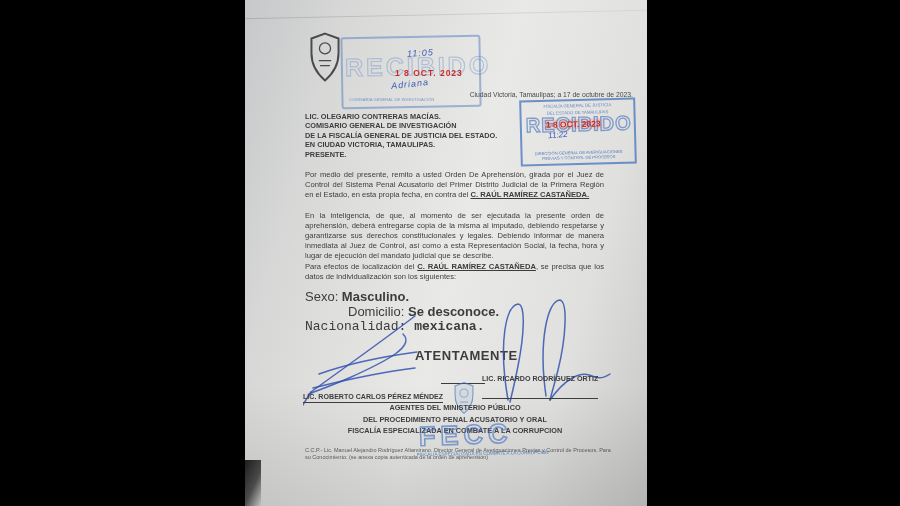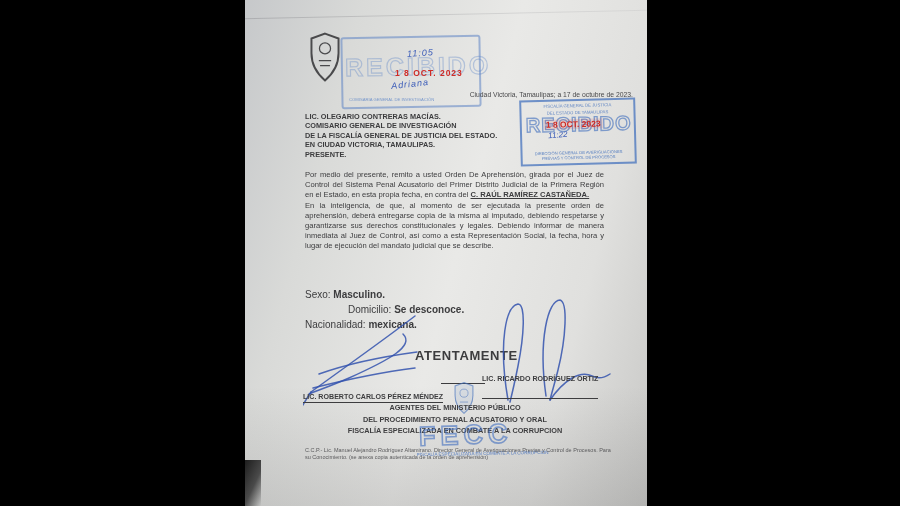--- a/index.html
+++ b/index.html
@@ -66,23 +66,23 @@
   .sr-hw   { position:absolute; left:26px; top:29px; font-size:8px; color:#3b5cb8;
              font-style:italic; transform:rotate(-3deg); }
   .sr-foot { position:absolute; left:0; bottom:2px; width:100%; font-size:4.1px;
              color:rgba(70,115,190,.9); line-height:4.8px; white-space:nowrap; }
 
   
   .addr { left:60px; top:112px; font-size:7.3px; font-weight:bold; line-height:9.4px;
           white-space:nowrap; }
   .body-col { left:60px; width:299px; font-size:7.6px; line-height:10px;
               text-align:justify; }
-  .p1 { top:170px; } .p2 { top:201px; } .p3 { top:262px; }
-  .detail { left:60px; font-size:10px; white-space:nowrap; }
-  .d1 { top:289px; } .d2 { top:304px;padding-left:43px; } .d3 { top:319px; }
+  .p1 { top:170px; } .p2 { top:211px; } .p3 { top:262px; }
+  .detail { left:60px; font-size:13px; white-space:nowrap; }
+  .d1 { top:289px; } .d2 { top:304px;padding-left:43px; } .d3 { top:319px;font-family:Liberation Mono, monospace; }
 
   .atent { left:170px; top:348px; font-size:13px; font-weight:bold; letter-spacing:.6px; }
 
   .sig { stroke:#3352ae; fill:none; stroke-width:1.5; stroke-linecap:round; opacity:.85; }
   .sig-left-svg { left:58px; top:308px; }
   .sig-right-svg { left:243px; top:296px; }
 
   .name-left  { left:58px;  top:393px; font-size:7.1px; font-weight:bold;
                 border-bottom:1px solid #3c3c3e; padding-bottom:1px; white-space:nowrap; }
   .name-right { left:237px; top:375px; font-size:7.1px; font-weight:bold;
@@ -144,20 +144,23 @@
       <div>COMISARIO GENERAL DE INVESTIGACIÓN</div>
       <div>DE LA FISCALÍA GENERAL DE JUSTICIA DEL ESTADO.</div>
       <div>EN CIUDAD VICTORIA, TAMAULIPAS.</div>
       <div>PRESENTE.</div>
     </div>
 
     <div class="abs body-col p1 txt">
       <span>Por medio del presente, remito a usted Orden De Aprehensión, girada por el Juez de Control del Sistema Penal Acusatorio del Primer Distrito Judicial de la Primera Región en el Estado, en esta propia fecha, en contra del </span><span class="b u">C. RAÚL RAMÍREZ CASTAÑEDA.</span>
     </div>
     <div class="abs body-col p2 txt">En la inteligencia, de que, al momento de ser ejecutada la presente orden de aprehensión, deberá entregarse copia de la misma al imputado, debiendo respetarse y garantizarse sus derechos constitucionales y legales. Debiendo informar de manera inmediata al Juez de Control, así como a esta Representación Social, la fecha, hora y lugar de ejecución del mandato judicial que se describe.</div>
+    <div class="abs body-col p3 txt">
+      <span>Para efectos de localización del </span><span class="b u">C. RAÚL RAMÍREZ CASTAÑEDA</span><span>, se precisa que los datos de individualización son los siguientes:</span>
+    </div>
 
     <div class="abs detail d1 txt">
       <span>Sexo: </span><span class="b">Masculino.</span>
     </div>
     <div class="abs detail d2 txt">
       <span>Domicilio: </span><span class="b">Se desconoce.</span>
     </div>
     <div class="abs detail d3 txt">
       <span>Nacionalidad: </span><span class="b">mexicana.</span>
     </div>

